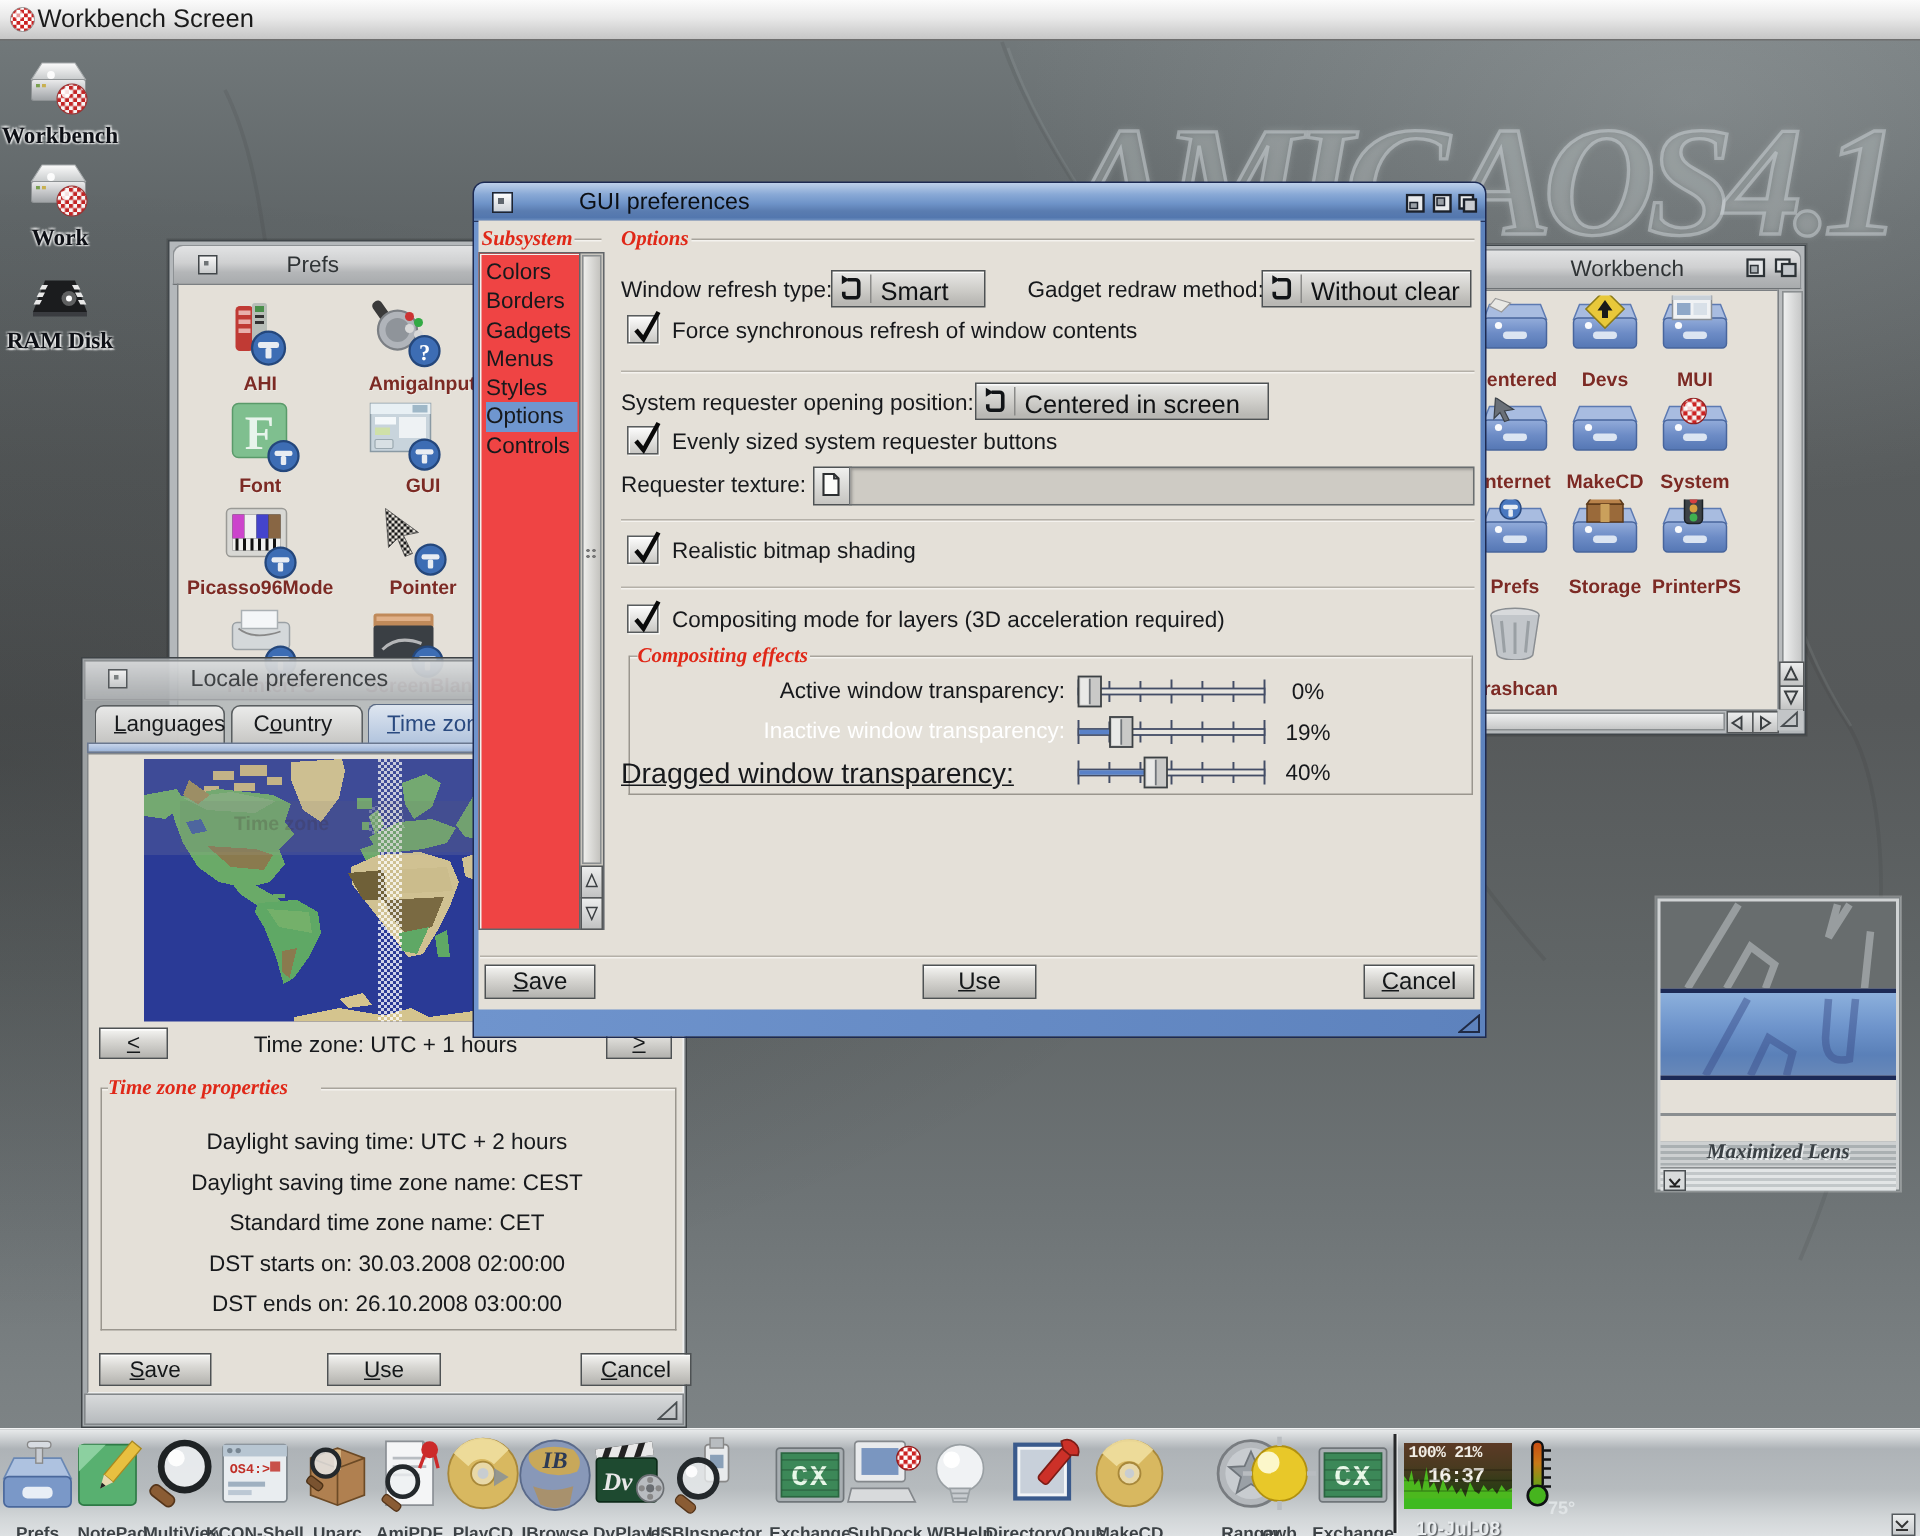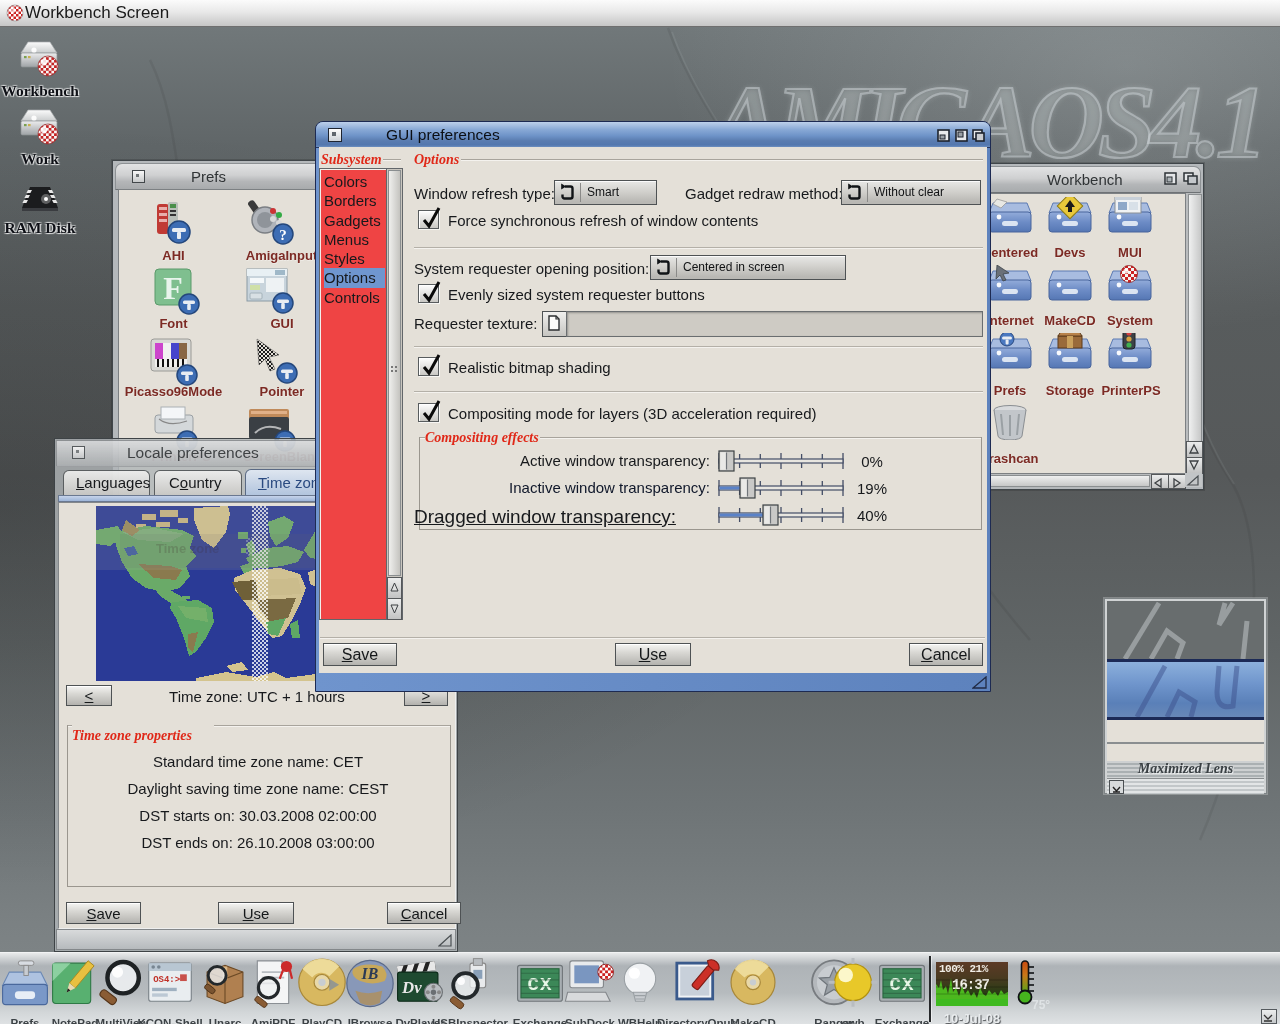--- a/index.html
+++ b/index.html
@@ -37,21 +37,21 @@
 .btn u{text-decoration:underline;}
 
 .cbx{position:absolute;width:21px;height:19px;box-sizing:border-box;border:1px solid #585c5e;
  background:linear-gradient(#fdfdfd,#c9c8c4);box-shadow:inset 1px 1px 0 #fff, 1px 1px 0 rgba(255,255,255,0.7);}
 .cbx svg{position:absolute;left:2px;top:-6px;overflow:visible;}
 
 .chz{position:absolute;box-sizing:border-box;height:25px;border:1px solid #4e5254;
  background:linear-gradient(#e8e8e6,#d2d1cd 45%,#b9b8b4 90%);box-shadow:inset 0 1px 0 #fbfbfb;}
 .chz .ic{position:absolute;left:3px;top:2px;width:19px;height:19px;}
 .chz .sep{position:absolute;left:25px;top:2px;bottom:2px;width:1px;background:#8a8a88;}
-.chz .tx{position:absolute;left:32px;top:4px;font-size:12px;color:#101214;white-space:nowrap;}
+.chz .tx{position:absolute;left:32px;top:4px;font-size:17px;color:#101214;white-space:nowrap;}
 .red{font-family:"Liberation Serif",serif;font-style:italic;font-weight:bold;color:#e02818;font-size:14px;white-space:nowrap;}
 .hline{position:absolute;height:1px;background:#a8a49c;box-shadow:0 1px 0 #f4f2ee;}
 
 .milb{position:absolute;font-size:13px;font-weight:bold;color:#7c2a24;text-align:center;white-space:nowrap;text-shadow:0.5px 0.5px 0 rgba(255,255,255,0.35);}
 
 .dlb{position:absolute;font-family:"Liberation Serif",serif;font-weight:bold;font-size:15.5px;color:#0e1016;text-align:center;white-space:nowrap;text-shadow:1px 1px 1px rgba(255,255,255,0.75),-1px -1px 1px rgba(255,255,255,0.55),1px -1px 1px rgba(255,255,255,0.55),-1px 1px 1px rgba(255,255,255,0.55);}
 
 .klb{position:absolute;top:58px;left:50%;transform:translateX(-50%);white-space:nowrap;text-align:center;font-size:11.5px;font-weight:bold;color:#3c4246;text-shadow:0 1px 0 rgba(255,255,255,0.45);}
 .dk{position:absolute;top:6px;width:48px;height:48px;}
 .sldr{position:absolute;width:126px;height:26px;}
@@ -345,24 +345,25 @@
  </svg>
 
  <div class="btn" style="left:12px;top:247px;width:46px;height:21px;font-size:15px;padding-top:1px;"><u>&lt;</u></div>
  <div class="btn" style="left:350px;top:247px;width:44px;height:21px;font-size:15px;padding-top:1px;"><u>&gt;</u></div>
  <span class="abs" style="left:60px;top:250px;width:286px;text-align:center;font-size:15px;color:#17191c;">Time zone: UTC + 1 hours</span>
 
  <div class="abs" style="left:13px;top:287px;width:382px;height:161px;border:1px solid #9a968e;border-top:none;">
   <div class="hline" style="left:0;top:0;width:4px;"></div>
       <div class="hline" style="left:146px;top:0;width:236px;"></div>
     </div>
- <span class="red" style="position:absolute;left:18px;top:280px;margin-top:10px;">Time zone properties</span>
+ <span class="red" style="position:absolute;left:18px;top:280px;">Time zone properties</span>
  <div class="abs" style="left:14px;top:310px;width:380px;text-align:center;font-size:15px;color:#17191c;line-height:27px;">
+  <div>Daylight saving time: UTC + 2 hours</div>
+  <div>Daylight saving time zone name: CEST</div>
   <div>Standard time zone name: CET</div>
-  <div>Daylight saving time zone name: CEST</div>
   <div>DST starts on: 30.03.2008 02:00:00</div>
   <div>DST ends on: 26.10.2008 03:00:00</div>
  </div>
 
  <div class="btn" style="left:12px;top:464px;width:75px;height:22px;font-size:15px;padding-top:2px;"><u>S</u>ave</div>
  <div class="btn" style="left:164px;top:464px;width:76px;height:22px;font-size:15px;padding-top:2px;"><u>U</u>se</div>
  <div class="btn" style="left:333px;top:464px;width:74px;height:22px;font-size:15px;padding-top:2px;"><u>C</u>ancel</div>
 
  <div class="abs" style="left:2px;top:491px;width:400px;height:21px;background:linear-gradient(#d8dadb,#b6babd);border:1px solid #83878a;box-sizing:border-box;">
   <svg class="abs" style="right:3px;bottom:2px;" width="14" height="13">
@@ -502,21 +503,21 @@
     </div>
  <span class="abs" style="left:133px;top:284px;font-size:15px;color:#17191c;">Compositing mode for layers (3D acceleration required)</span>
 
  <div class="abs" style="left:104px;top:316px;width:561px;height:92px;border:1px solid #9a968e;border-top:none;">
   <div class="hline" style="left:0px;top:0px;width:5px;"></div>
       <div class="hline" style="left:120px;top:0px;width:441px;"></div>
  </div>
  <span class="red" style="position:absolute;left:110px;top:309px;">Compositing effects</span>
 
  <span class="abs" style="left:99px;top:331px;width:296px;text-align:right;font-size:15px;color:#17191c;">Active window transparency:</span>
- <span class="abs" style="left:99px;top:358px;width:296px;text-align:right;font-size:15px;color:#0f172a;">Inactive window transparency:</span>
+ <span class="abs" style="left:99px;top:358px;width:296px;text-align:right;font-size:15px;color:#ffffff;">Inactive window transparency:</span>
  <span class="abs" style="left:99px;top:385px;width:296px;text-align:left;font-size:19px;color:#17191c;text-decoration:underline;">Dragged window transparency:</span>
  <div class="sldr" style="left:403px;top:327px;"><svg width="126" height="26" viewBox="0 0 126 26">
   <g stroke="#434d66" stroke-width="1.3">
           <path d="M1 5 V21"></path>
           <path d="M21.6 6 V20"></path>
           <path d="M42.3 6 V20"></path>
           <path d="M63 5 V21"></path>
           <path d="M83.6 6 V20"></path>
           <path d="M104.3 6 V20"></path>
           <path d="M125 5 V21"></path>

